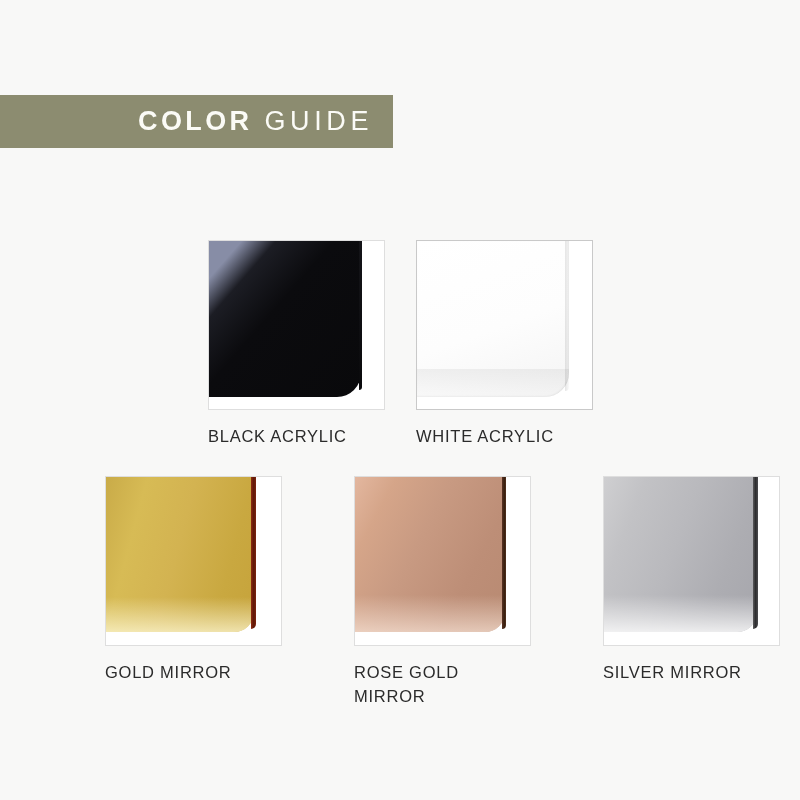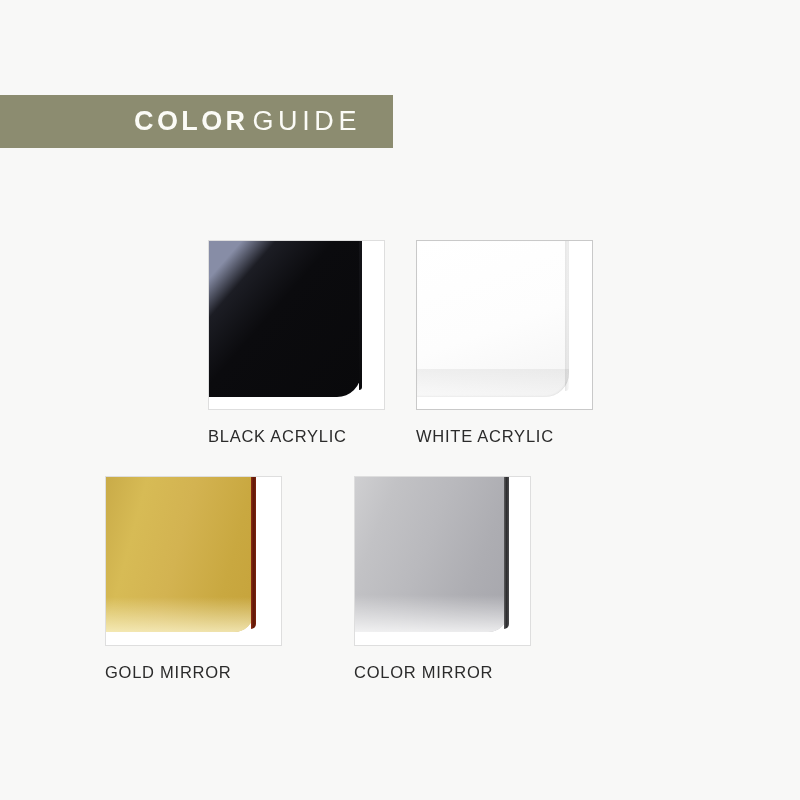--- a/index.html
+++ b/index.html
@@ -19,35 +19,35 @@
   #header-banner {
     position: absolute;
     left: 0;
     top: 95px;
     width: 393px;
     height: 53px;
     background: #8c8c70;
     display: flex;
     align-items: center;
     justify-content: flex-end;
-    padding-right: 32px;
+    padding-right: 20px;
     box-sizing: border-box;
   }
   #header-banner .title-strong {
     color: #fbfbf6;
     font-size: 27px;
     font-weight: 700;
     letter-spacing: 3.4px;
   }
   #header-banner .title-light {
     color: #fbfbf6;
     font-size: 27px;
     font-weight: 300;
     letter-spacing: 4.6px;
-    margin-left: 4px;
+    margin-left: 12px;
   }
 
   
   .swatch-row {
     position: absolute;
     display: flex;
   }
   #row-acrylic {
     left: 208px;
     top: 240px;
@@ -286,23 +286,32 @@
 
   <div class="swatch-cell">
     <div class="swatch-card framed-faint">
       <div class="panel" id="panel-gold"></div>
       <div id="gold-sheen"></div>
       <div class="panel-edge" id="panel-gold-edge"></div>
     </div>
     <div class="swatch-label">GOLD MIRROR</div>
   </div>
 
+  <div class="swatch-cell">
+    <div class="swatch-card framed-faint">
+      <div class="panel" id="panel-rose"></div>
+      <div id="rose-sheen"></div>
+      <div class="panel-edge" id="panel-rose-edge"></div>
+    </div>
+    <div class="swatch-label">ROSE GOLD
+MIRROR</div>
+  </div>
 
   <div class="swatch-cell">
     <div class="swatch-card framed-faint">
       <div class="panel" id="panel-silver"></div>
       <div id="silver-sheen"></div>
       <div class="panel-edge" id="panel-silver-edge"></div>
     </div>
-    <div class="swatch-label">COLOR MIRROR</div>
+    <div class="swatch-label">SILVER MIRROR</div>
   </div>
 
 </div>
 
 </body></html>

